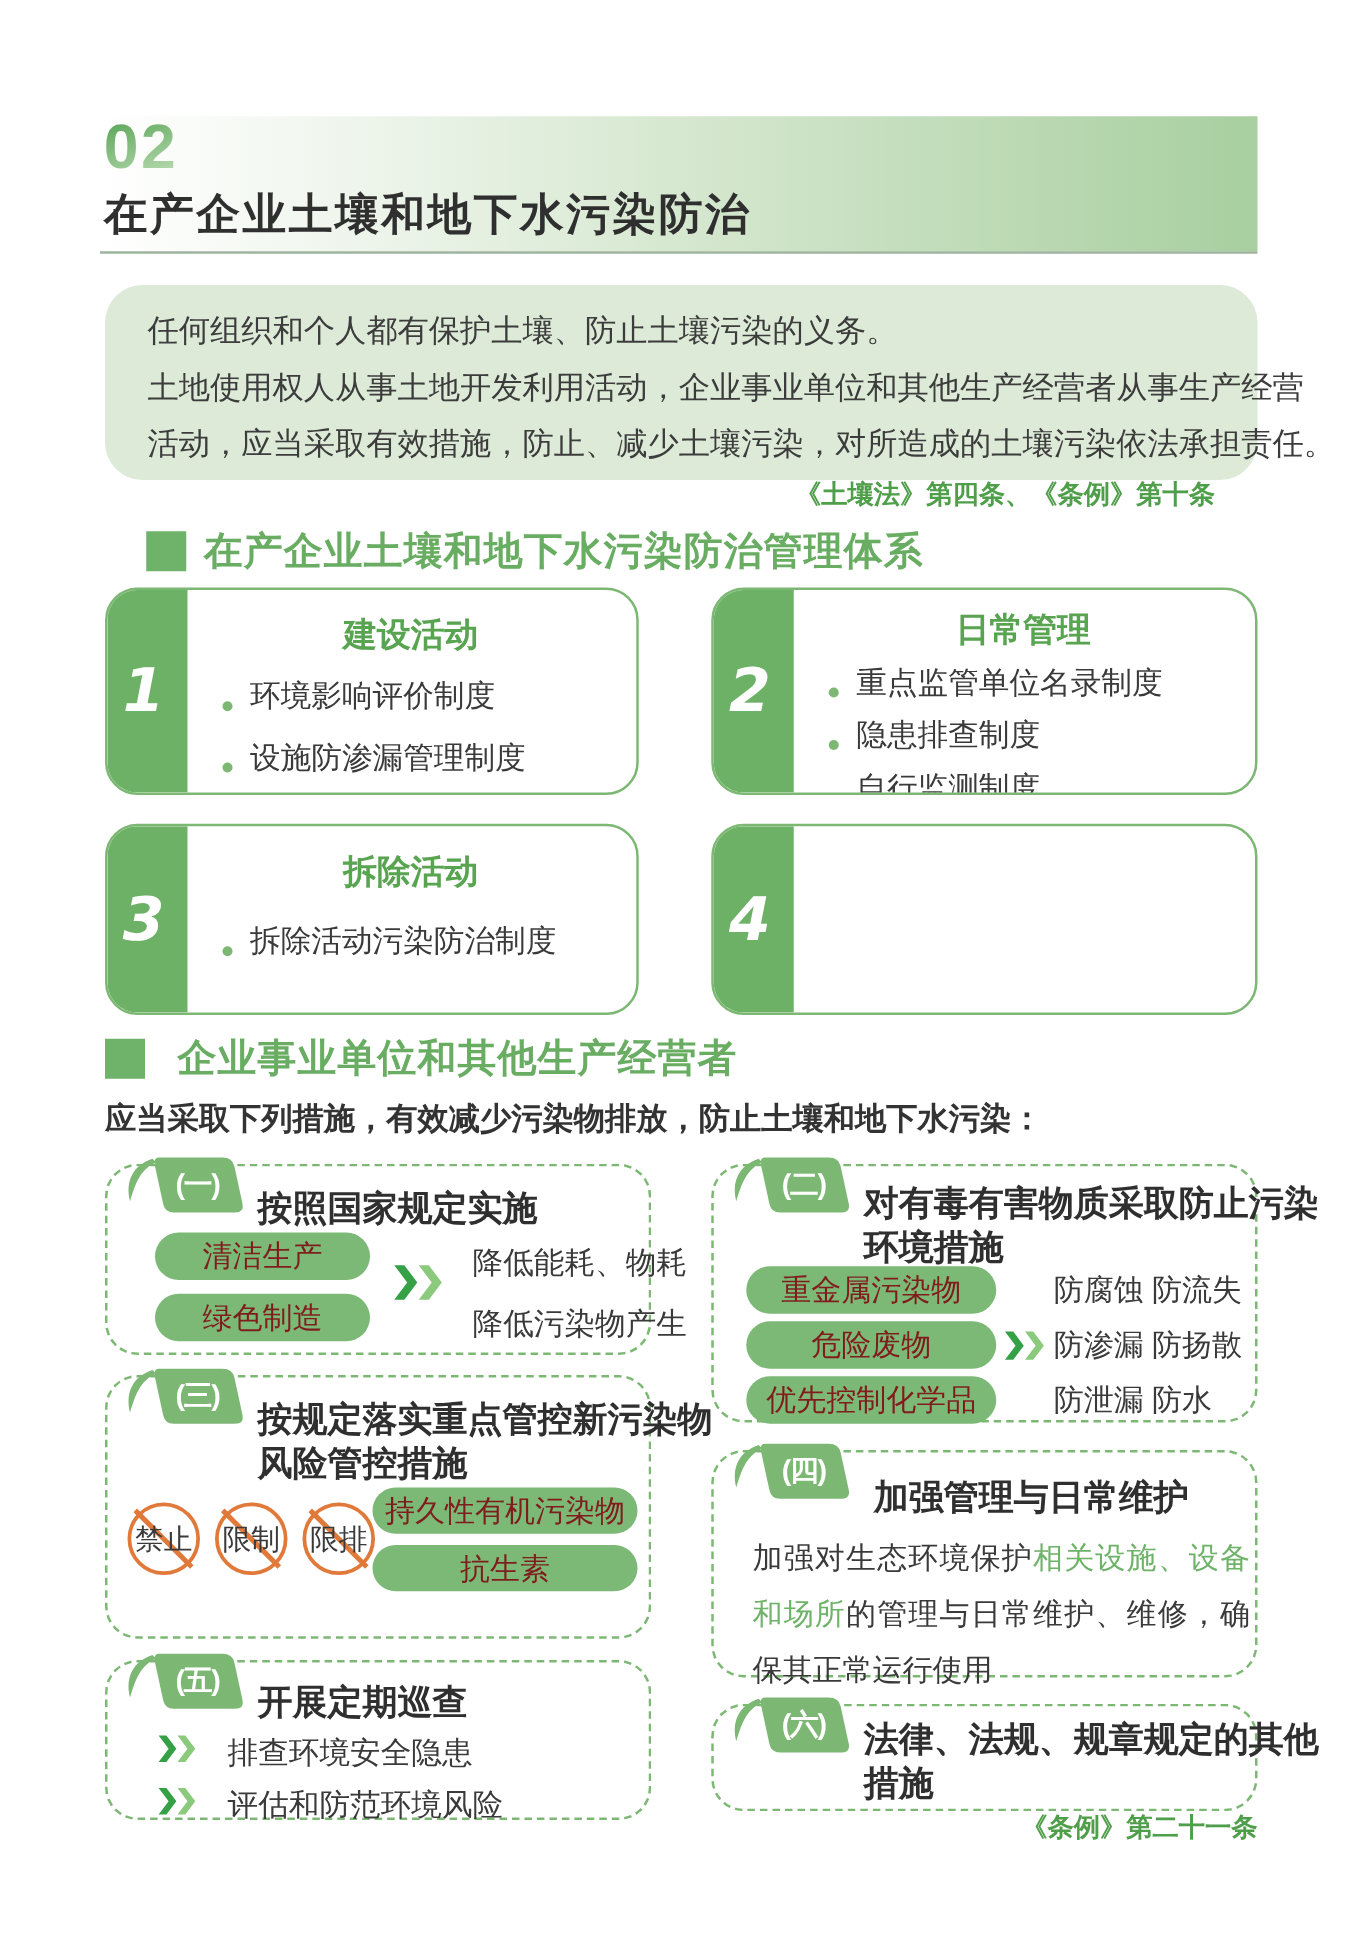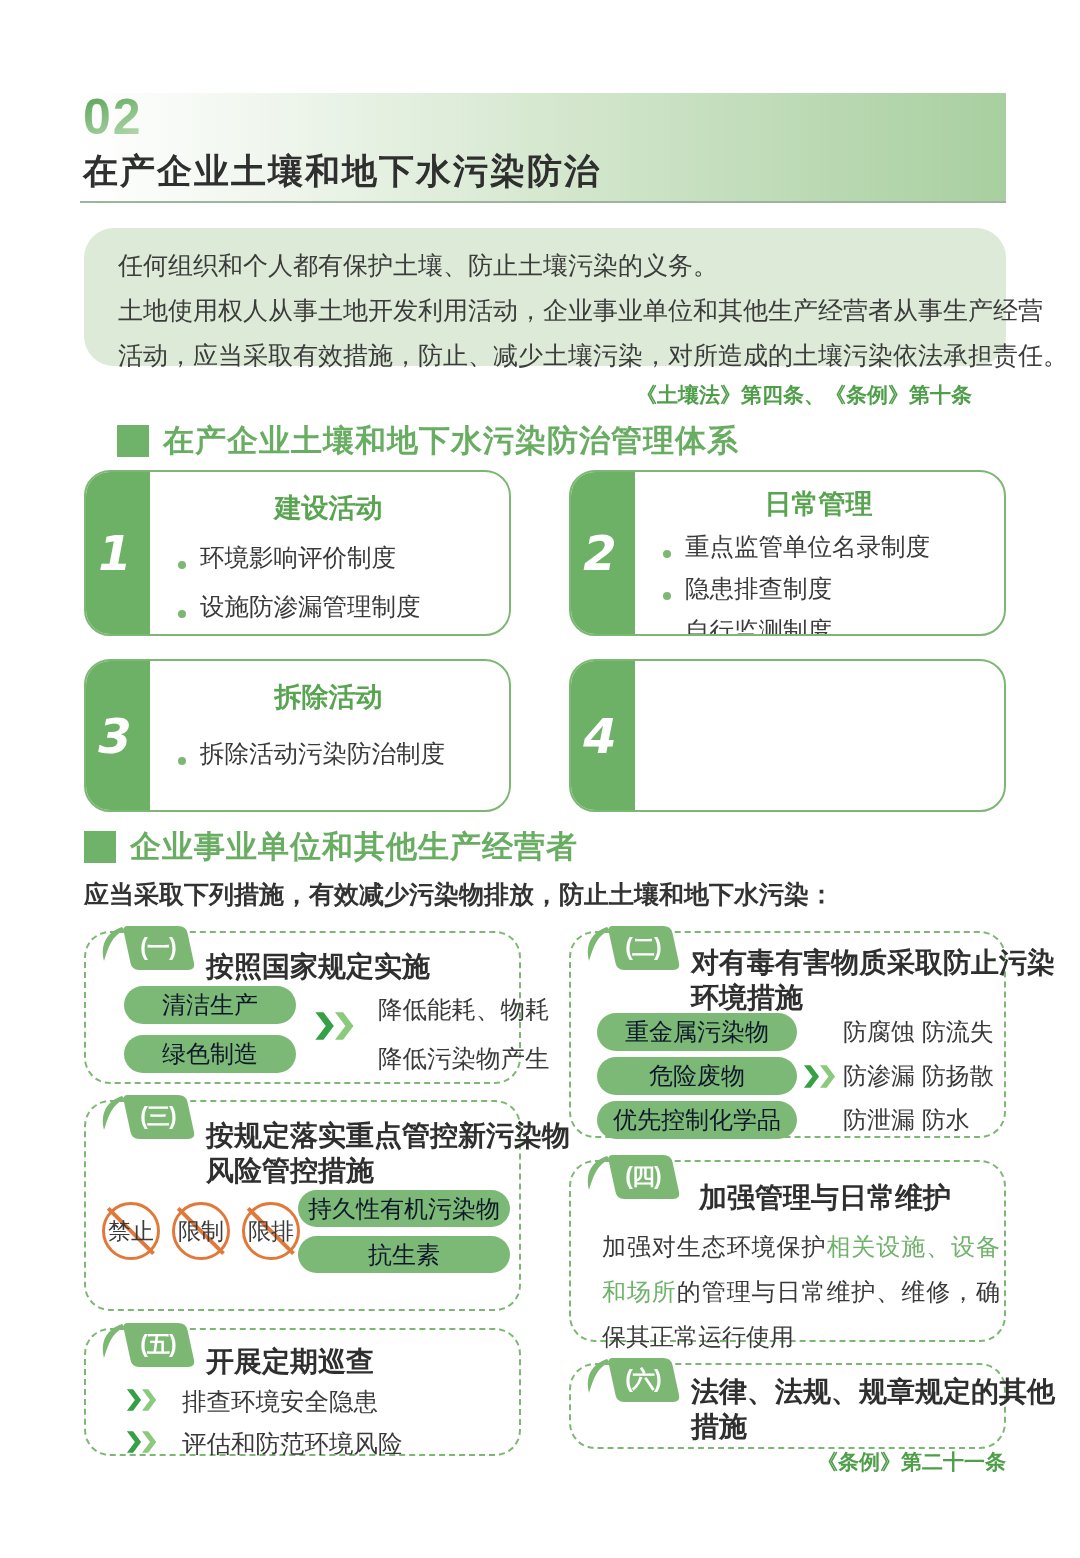--- a/index.html
+++ b/index.html
@@ -31,39 +31,39 @@
     }
   }
   .page-title{
     position:absolute; left:83px; top:148px;
     font-size:35px; font-weight:bold; color:#2f2f2f; letter-spacing:2px;
     white-space:nowrap;
   }
 
   
   .quote-box{
-    position:absolute; left:84px; top:228px; width:922px; height:138px;
+    position:absolute; left:84px; top:228px; width:922px; height:156px;
     background:#dcead7; border-radius:30px;
     padding:15px 30px 0 34px;
   }
   .quote-line{ font-size:25px; color:#3c3c3c; line-height:45px; white-space:nowrap; }
   .quote-citation{
     text-align:right; font-family:"Liberation Serif","DejaVu Serif",serif;
     font-weight:bold; font-size:21px; color:#4f9e49; margin-top:3px; padding-right:4px;
   }
 
   
   .section-heading{ position:absolute; left:84px; display:flex; align-items:center; }
   .section-marker{ width:32px; height:32px; background:#6fb269; margin-right:14px; }
   .section-title{
     font-family:"Liberation Serif","DejaVu Serif",serif;
     font-weight:bold; font-size:31px; color:#69ad63; letter-spacing:1px; white-space:nowrap;
   }
   #sec1-head{ top:420px;padding-left:33px; }
-  #sec2-head{ top:826px; }
+  #sec2-head{ top:826px;gap:12px; }
   .intro-line{
     position:absolute; left:84px; top:878px;
     font-size:25px; font-weight:600; color:#333; white-space:nowrap;
   }
 
   
   .card{
     position:absolute; background:#fff;
     border:2px solid #7cb873; border-radius:26px;
     display:flex; overflow:hidden;
@@ -109,21 +109,21 @@
   .ribbon-label{
     position:absolute; left:24px; top:9px; width:72px; text-align:center;
     color:#ffffff; font-size:23px; font-weight:bold; letter-spacing:-1px; white-space:nowrap;
   }
   .mbox-title{
     position:absolute; left:120px; font-size:28px; font-weight:bold; color:#2f2f2f;
     line-height:35px; white-space:nowrap;
   }
 
   .pill{
-    position:absolute; background:#7cb976; color:#0f172a;
+    position:absolute; background:#7cb976; color:#7f1d1d;
     border-radius:22px; font-size:24px;
     display:flex; align-items:center; justify-content:center;
     height:38px;
   }
 
   
   #box1 .mbox-title{ top:16px; }
   #box1 .pill{ left:38px; width:172px; }
   #b1-pill0{ top:53px; } #b1-pill1{ top:102px; }
   #b1-chev{ position:absolute; left:228px; top:78px; }

